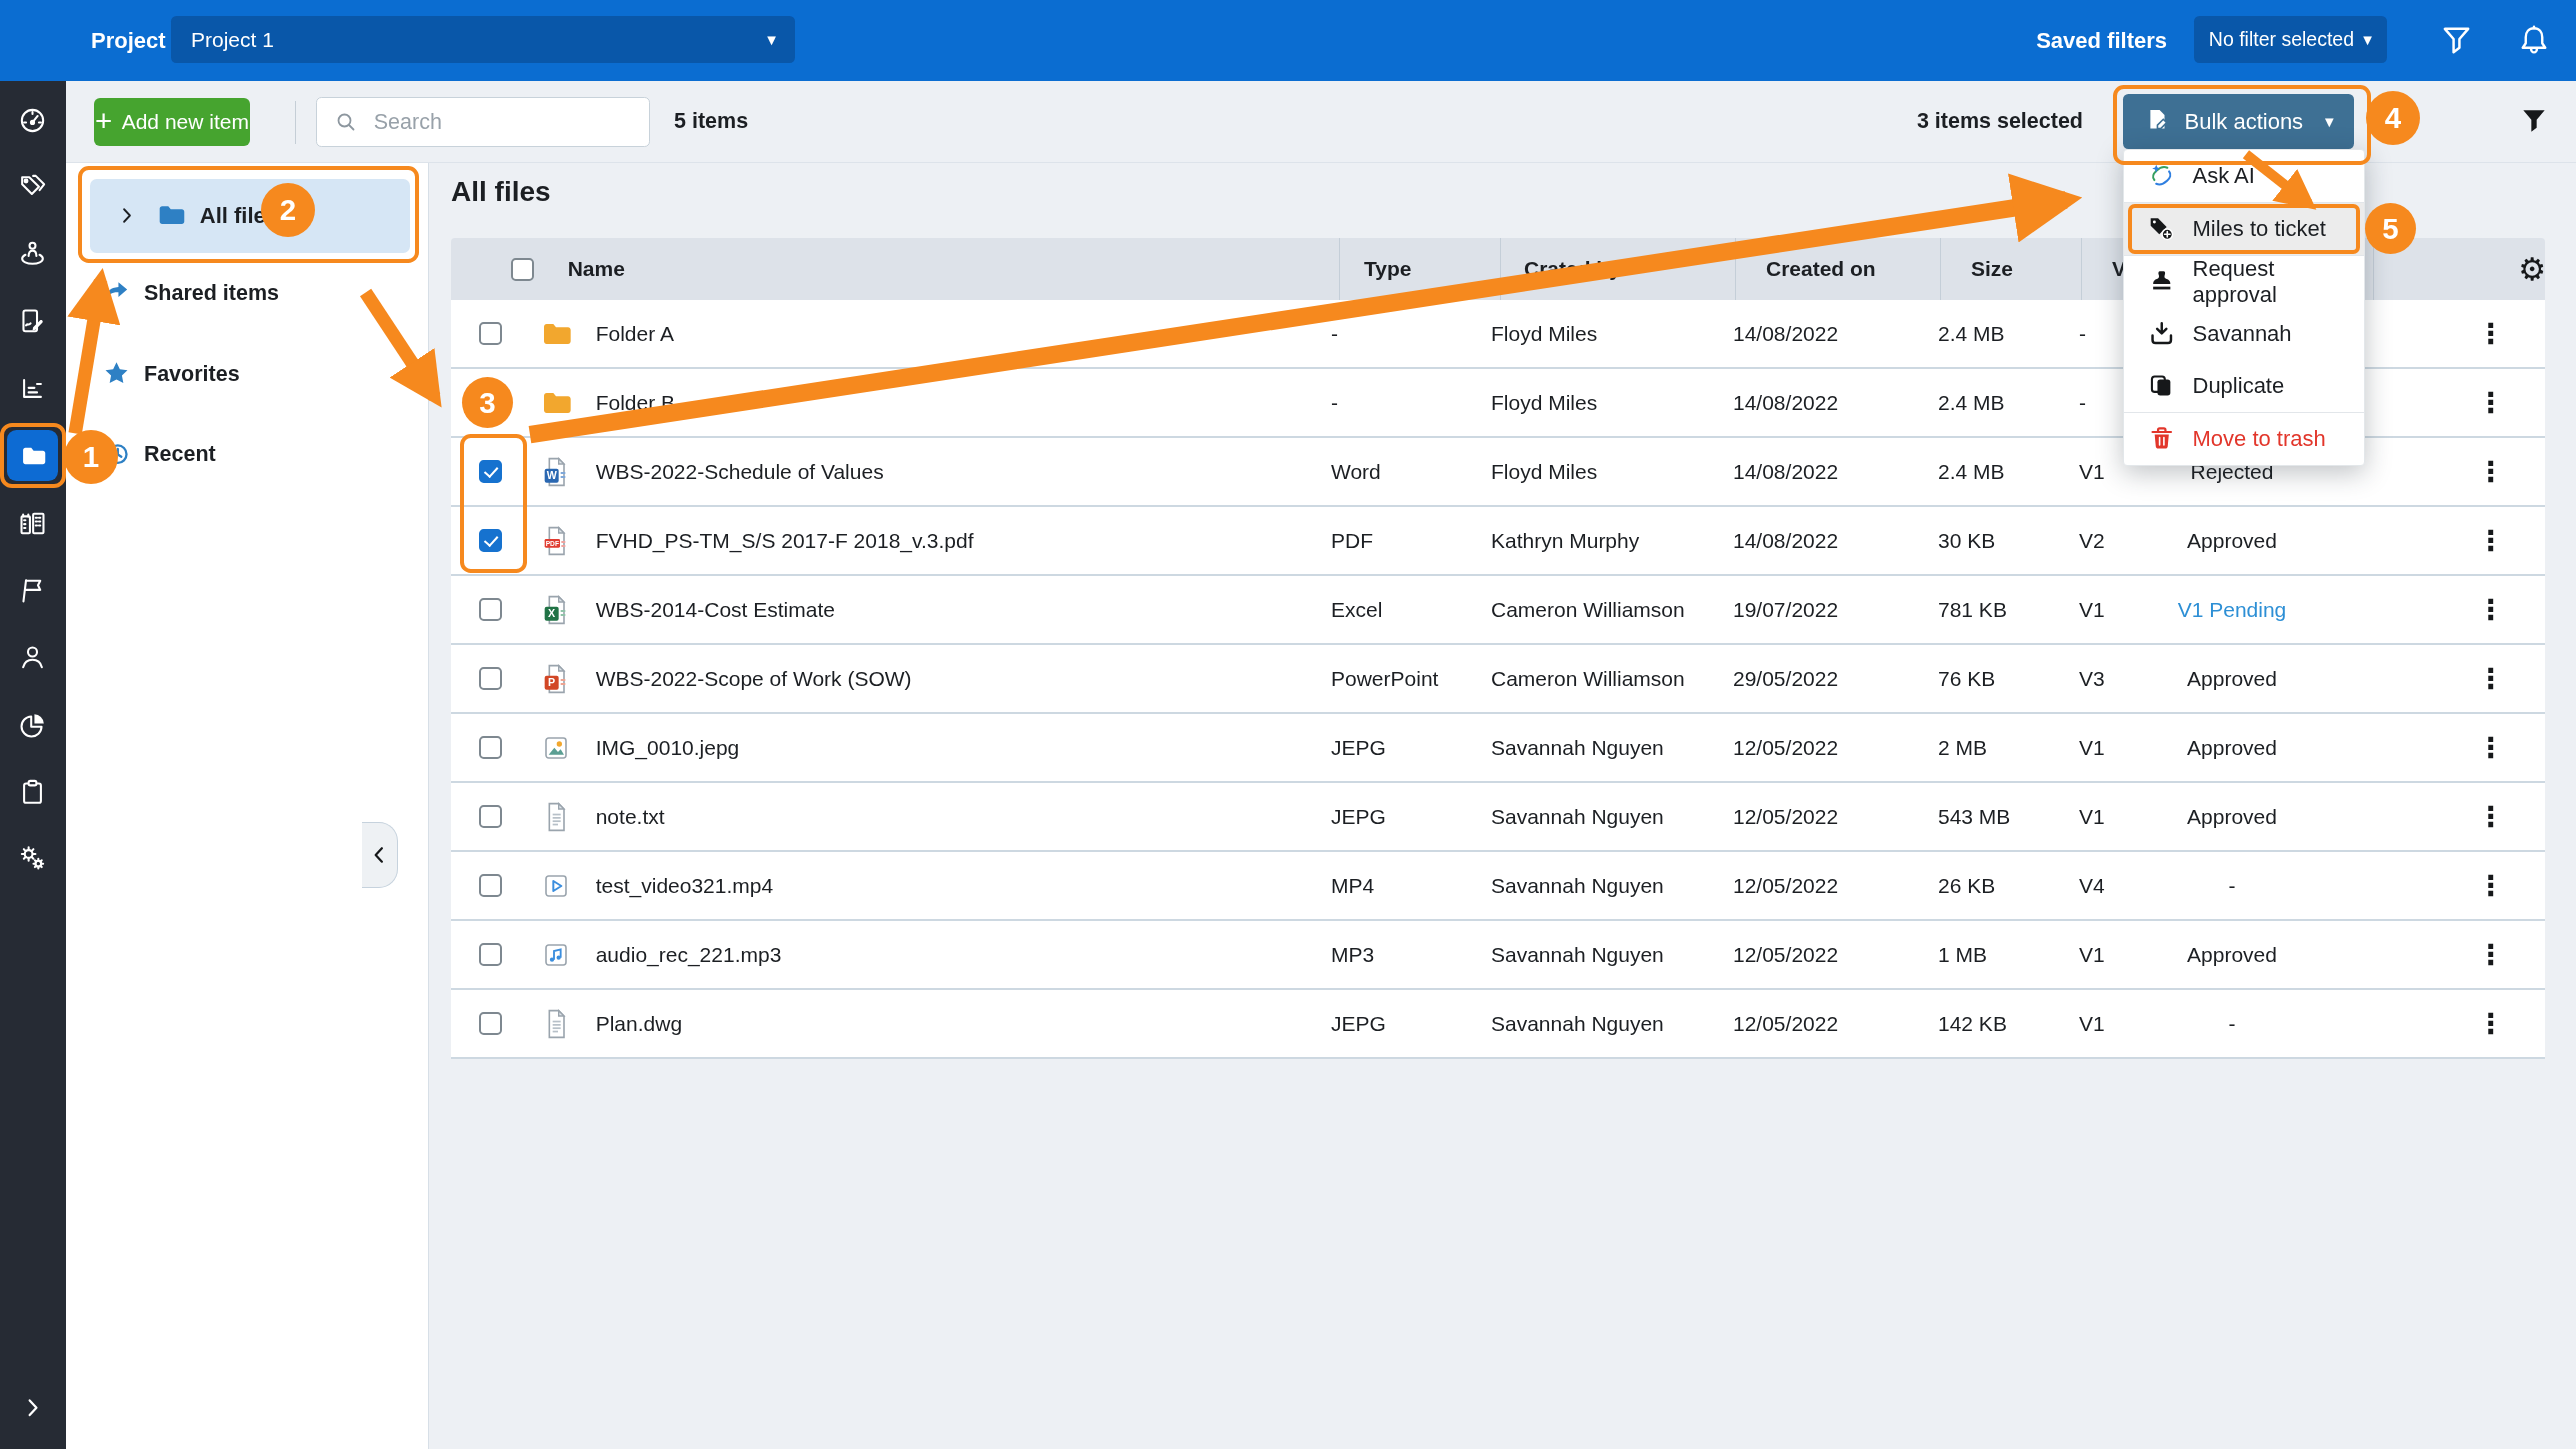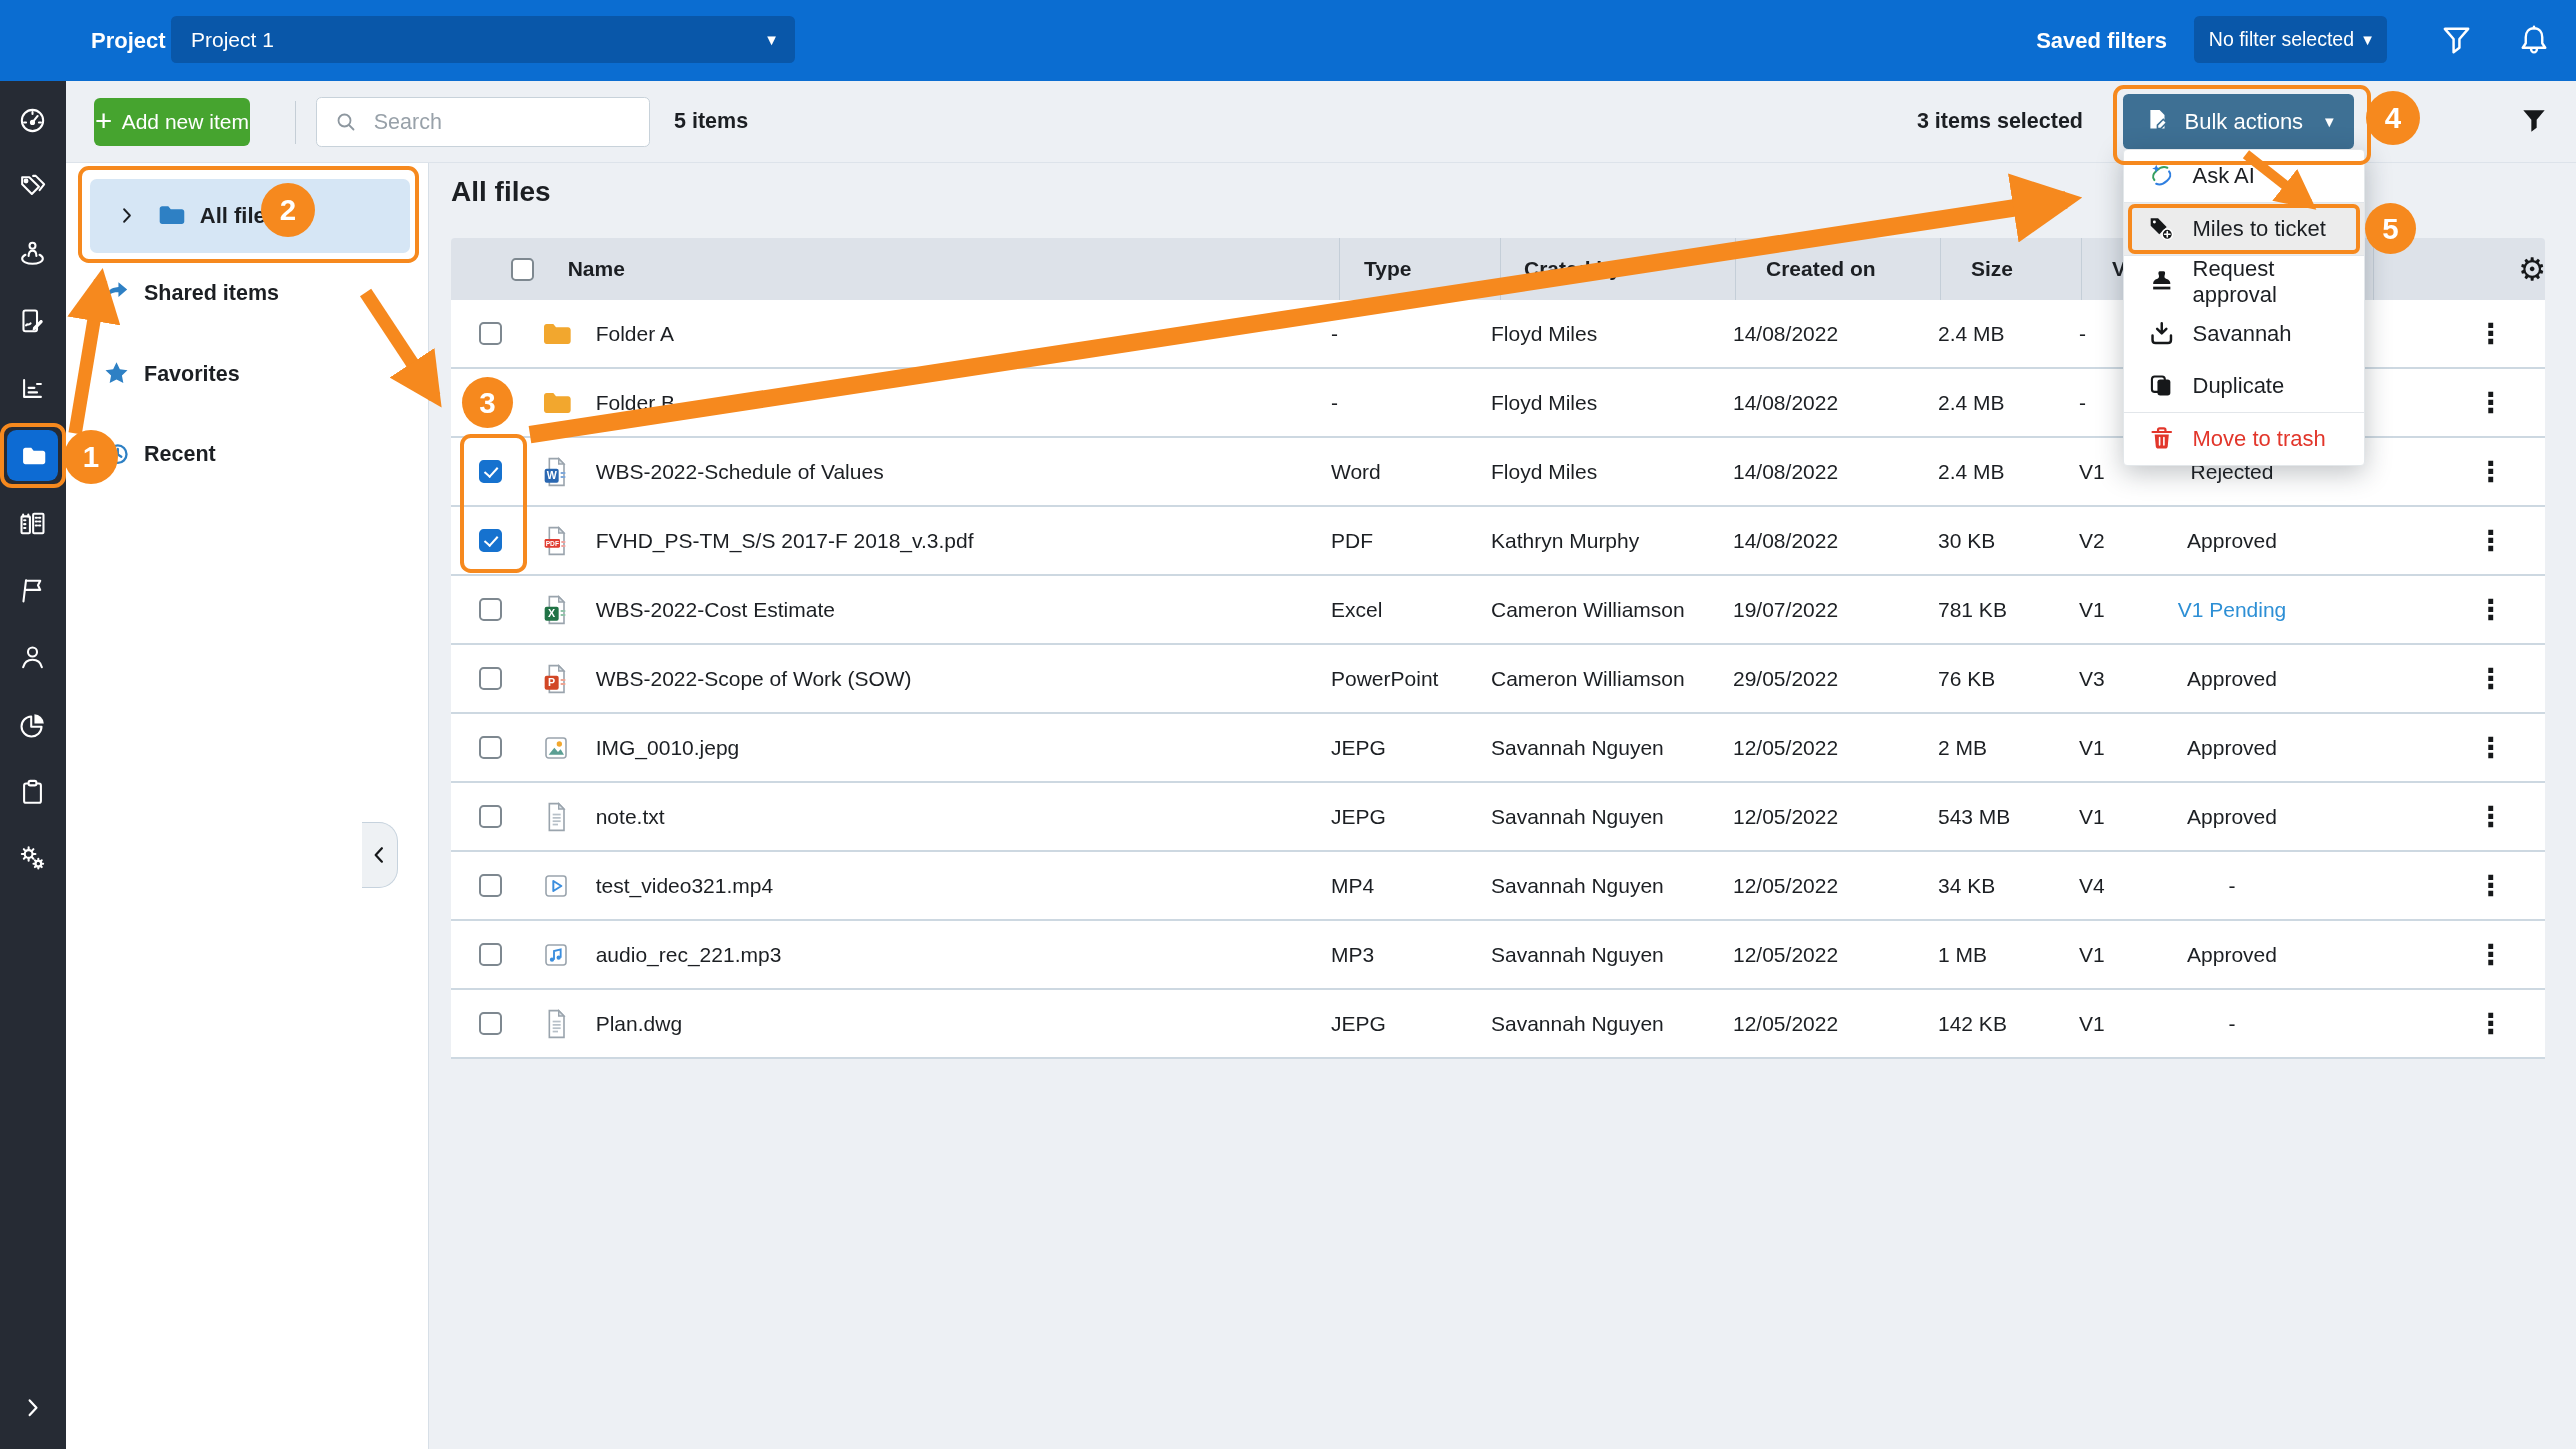--- a/index.html
+++ b/index.html
@@ -425,21 +425,21 @@
           </div>
     <div class="cell c-name">
       <span class="ficon"><svg width="32" height="32" viewBox="0 0 48 48" style="font-size:31px">
                 <path d="M14 4h14l8 8v32H14z" fill="#fff" stroke="#9aa4ad" stroke-width="2.4"></path>
                 <path d="M28 4l8 8h-8z" fill="#dfe5ea" stroke="#9aa4ad" stroke-width="2"></path>
                 <rect x="7" y="19" width="21" height="21" rx="3" fill="#217346"></rect>
                 <text x="17.5" y="35" font-size="16" font-weight="bold" fill="#fff" text-anchor="middle" font-family="Liberation Sans,sans-serif">X</text>
                 <rect x="31" y="24" width="7" height="3" fill="#8fc3a8"></rect>
                 <rect x="31" y="30" width="7" height="3" fill="#8fc3a8"></rect>
               </svg></span>
-      <span class="fname">WBS-2022-Cost Estimate</span>
+      <span class="fname">WBS-2014-Cost Estimate</span>
     </div>
     <div class="cell pad-s">Excel</div>
     <div class="cell" style="padding-left:23px;">Cameron Williamson</div>
     <div class="cell pad">19/07/2022</div>
     <div class="cell pad">781 KB</div>
     <div class="cell pad">V1</div>
     <div class="cell c-status status-link">V1 Pending</div>
     <div class="cell c-actions">
             <span class="kebab">⋮</span>
           </div>
@@ -523,21 +523,21 @@
     <div class="cell c-name">
       <span class="ficon"><svg width="32" height="32" viewBox="0 0 48 48">
                 <rect x="9" y="9" width="30" height="30" rx="4" fill="#fff" stroke="#9aa4ad" stroke-width="2.4"></rect>
                 <path d="M20 16.5l12 7.5-12 7.5z" fill="none" stroke="#3b8ede" stroke-width="3" stroke-linejoin="round"></path>
               </svg></span>
       <span class="fname">test_video321.mp4</span>
     </div>
     <div class="cell pad-s">MP4</div>
     <div class="cell" style="padding-left:23px;">Savannah Nguyen</div>
     <div class="cell pad">12/05/2022</div>
-    <div class="cell pad">34 KB</div>
+    <div class="cell pad">26 KB</div>
     <div class="cell pad">V4</div>
     <div class="cell c-status">-</div>
     <div class="cell c-actions">
             <span class="kebab">⋮</span>
           </div>
   </div>
         <div class="trow">
     <div class="cell c-check">
             <span class="checkbox"></span>
           </div>

